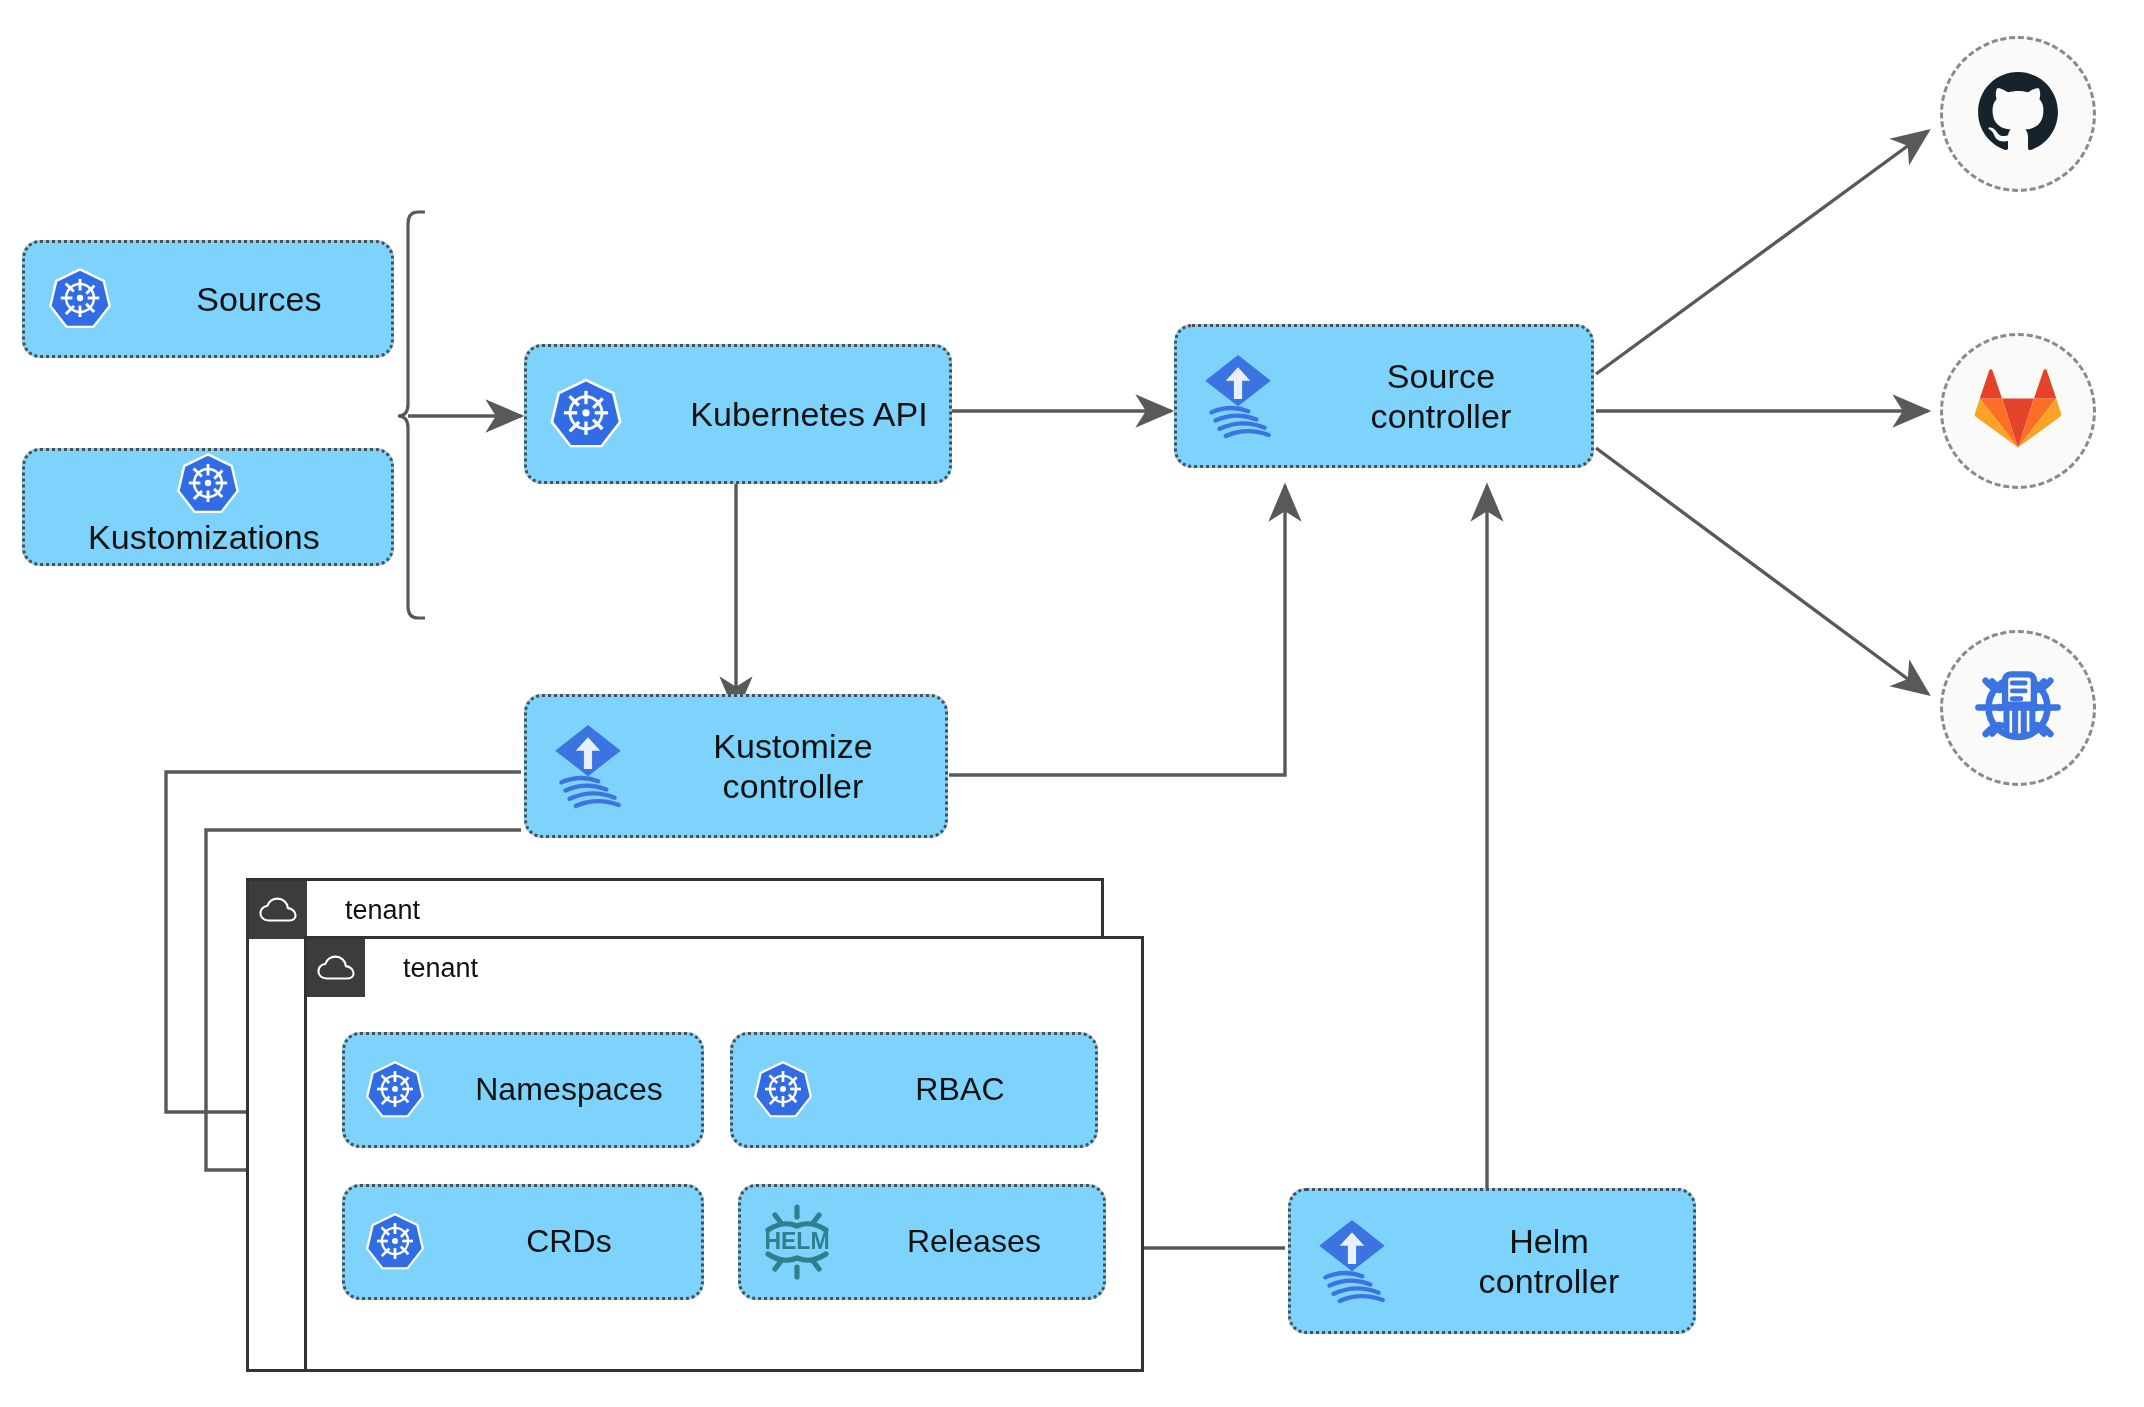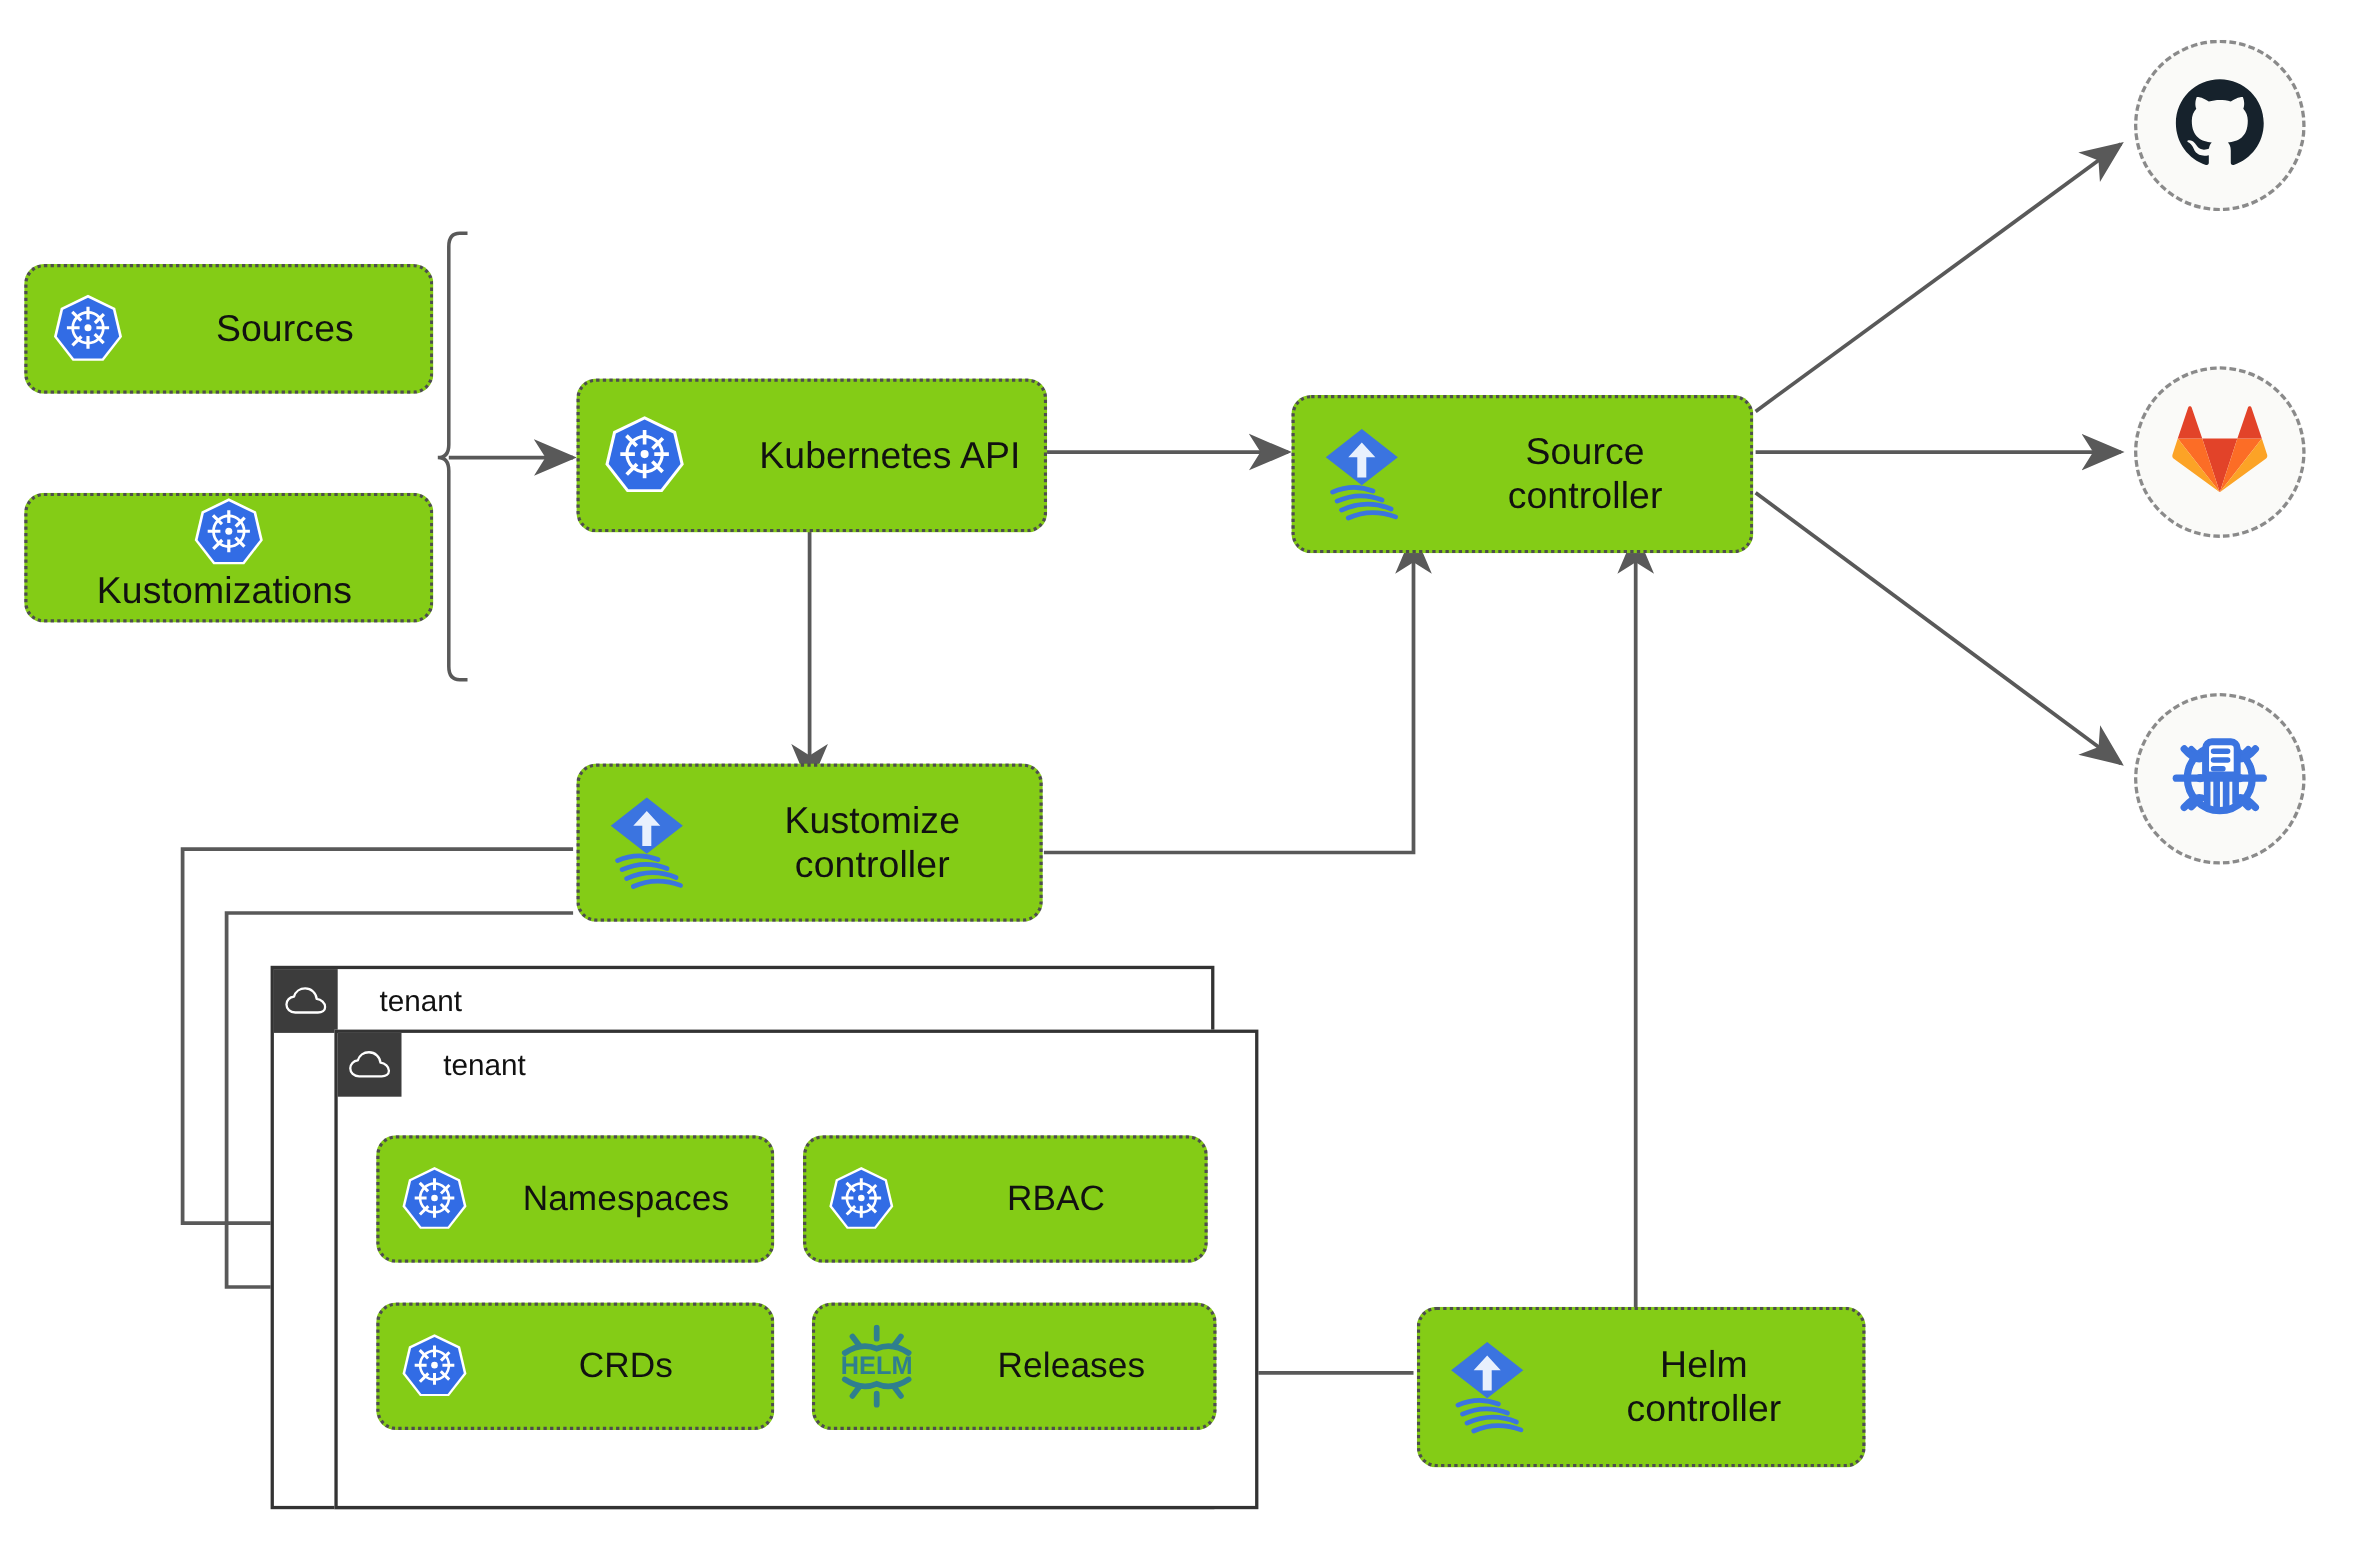--- a/index.html
+++ b/index.html
@@ -19,21 +19,21 @@
   #wires{
     position:absolute;
     left:0; top:0;
     width:2144px; height:1407px;
     pointer-events:none;
   }
   
   .node{
     position:absolute;
     box-sizing:border-box;
-    background:#84cc16;
+    background:#7dd3fc;
     border:3px dotted #4d4d4d;
     border-radius:18px;
     display:flex;
     align-items:center;
     justify-content:flex-start;
   }
   .node .ico{
     flex:0 0 auto;
     display:flex;
     align-items:center;
@@ -192,21 +192,21 @@
             <path d="M36.9 37.7l2-2 7.9 7.9-2 2z"></path>
           <path d="M45 17.9l2 2-7.9 7.9-2-2z"></path>
             <path d="M25.2 37.7l2 2-7.9 7.9-2-2z"></path>
         </g>
         <circle cx="32" cy="31" r="13.5" fill="none" stroke="#ffffff" stroke-width="2.4"></circle>
       </svg>
     </span>
     <span class="lbl">Kubernetes API</span>
   </div>
 
-  <div class="node" style="left:1174px;top:359px;width:420px;height:144px;">
+  <div class="node" style="left:1174px;top:324px;width:420px;height:144px;">
     <span class="ico" style="width:122px;">
       <svg width="82" height="86" viewBox="0 0 80 84" xmlns="http://www.w3.org/2000/svg">
         <path d="M40 2 L72 27 L40 52 L8 27 Z" fill="#3b74e0"></path>
         <path d="M40 14 L52 27 L44 27 L44 45 L36 45 L36 27 L28 27 Z" fill="#e8f0fd"></path>
         <g stroke="#3b74e0" stroke-width="4.2" fill="none" stroke-linecap="round">
           <path d="M14 58 Q32 50 50 57"></path>
           <path d="M18 66 Q38 57 58 65"></path>
           <path d="M22 74 Q44 64 66 73"></path>
           <path d="M28 81 Q48 72 70 80"></path>
         </g>

